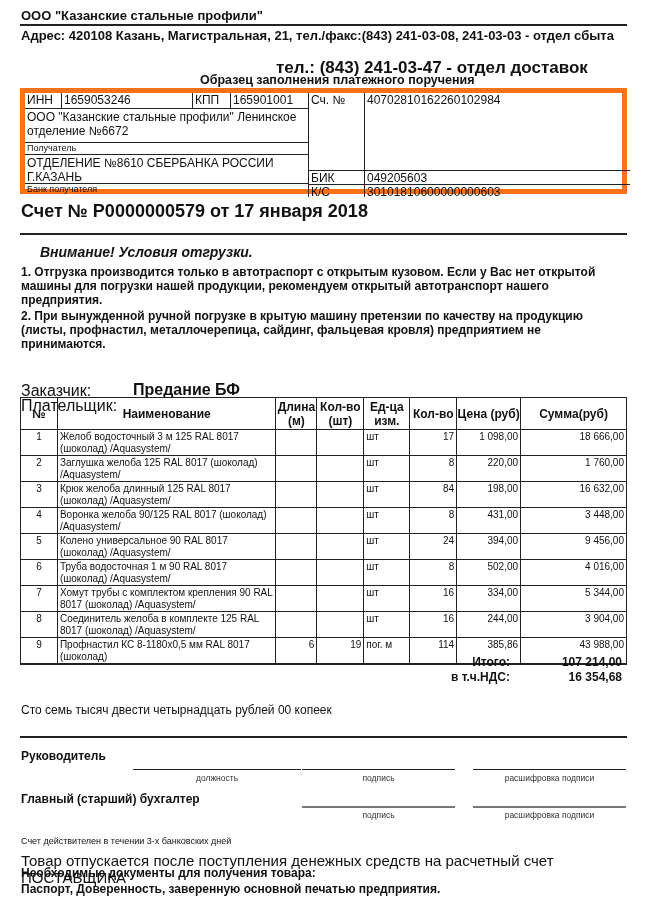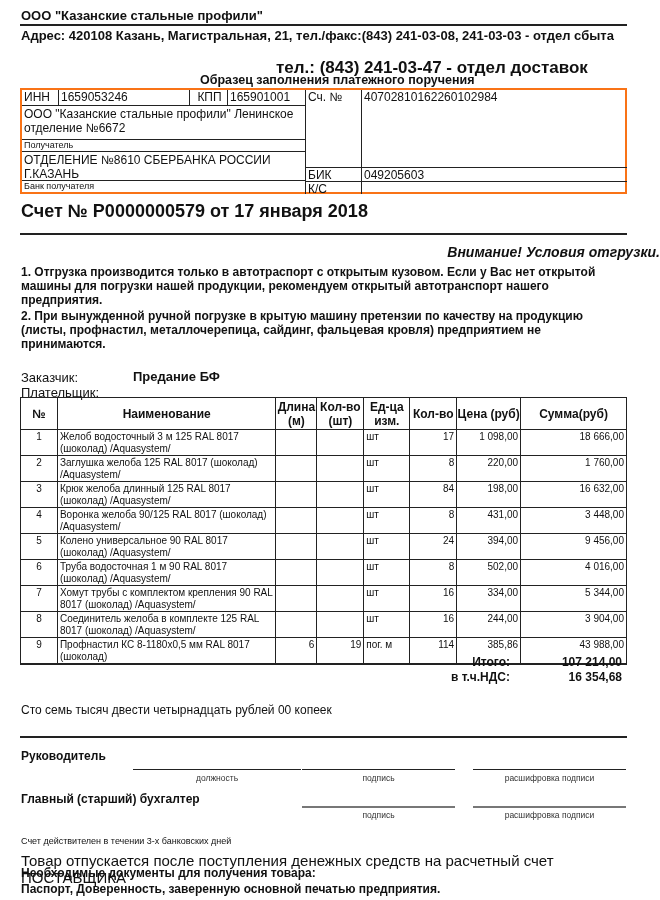--- a/index.html
+++ b/index.html
@@ -9,31 +9,31 @@
   .b { font-weight: bold; }
   .line { position: absolute; background: #222; }
 
   
   .company { left: 21px; top: 8px; font-size: 13px; font-weight: bold; }
   .addr { left: 21px; top: 28px; font-size: 13px; font-weight: bold; }
   .tel2 { left: 276px; top: 58px; font-size: 17px; font-weight: bold; }
   .sample { left: 200px; top: 73px; font-size: 12.5px; font-weight: bold; }
 
   
-  .bank { position: absolute; left: 20px; top: 88px; width: 607px; height: 106px; border: 2px solid #f97316; }
+  .bank { position: absolute; left: 20px; top: 88px; width: 607px; height: 106px; border: 5px solid #f97316; }
   .bank .c { position: absolute; border-color: #222; border-style: solid; border-width: 0; font-size: 12px; line-height: 14px; padding-left: 2px; }
   .small { font-size: 9px !important; line-height: 11px !important; }
 
   
   .title { left: 21px; top: 201px; font-size: 18px; font-weight: bold; }
 
-  .attn { left: 0; width: 660px; top: 244px; text-align: right; font-size: 14px; font-weight: bold; font-style: italic; padding-left: 40px; }
+  .attn { left: 0; width: 660px; top: 244px; text-align: left; font-size: 14px; font-weight: bold; font-style: italic; padding-left: 40px; }
   .cond { left: 21px; width: 600px; font-size: 12px; font-weight: bold; line-height: 14px; }
 
-  .label { font-size: 13px; }
+  .label { font-size: 16px; margin-top: 12px; }
 
   
   table.items { position: absolute; left: 20px; top: 397px; width: 607px; border-collapse: collapse; font-size: 10px; }
   table.items th, table.items td { border: 1px solid #222; vertical-align: top; }
   table.items th { font-size: 12px; font-weight: bold; text-align: center; vertical-align: middle; line-height: 14px; height: 32px; }
   table.items td { height: 24px; line-height: 11.5px; padding: 1px 2px; }
   table.items tbody tr:last-child td { border-bottom: 2px solid #222; }
   .tc { text-align: center; }
   .tr { text-align: right; }
 
@@ -56,35 +56,36 @@
 <div class="abs company">ООО "Казанские стальные профили"</div>
 <div class="line" style="left:20px; top:24px; width:607px; height:1.5px;"></div>
 <div class="abs addr">Адрес: 420108 Казань, Магистральная, 21, тел./факс:(843) 241-03-08, 241-03-03 - отдел сбыта</div>
 <div class="abs tel2">тел.: (843) 241-03-47 - отдел доставок</div>
 <div class="abs sample">Образец заполнения платежного поручения</div>
 
 <div class="bank">
 
   <div class="c" style="left:0; top:0; width:37px; height:16px; border-right-width:1px; border-bottom-width:1px;">ИНН</div>
   <div class="c" style="left:37px; top:0; width:131px; height:16px; border-right-width:1px; border-bottom-width:1px;">1659053246</div>
-  <div class="c" style="left:168px; top:0; width:38px; height:16px; border-right-width:1px; border-bottom-width:1px;text-align:center;">КПП</div>
+  <div class="c" style="left:168px; top:0; width:38px; height:16px; border-right-width:1px; border-bottom-width:1px;">КПП</div>
   <div class="c" style="left:206px; top:0; width:78px; height:16px; border-right-width:1px; border-bottom-width:1px;">165901001</div>
 
   <div class="c" style="left:0; top:16px; width:284px; height:34px; border-right-width:1px; border-bottom-width:1px; padding-top:1px;">ООО "Казанские стальные профили"  Ленинское отделение №6672</div>
   <div class="c small" style="left:0; top:50px; width:284px; height:12px; border-right-width:1px; border-bottom-width:1px;">Получатель</div>
 
   <div class="c" style="left:284px; top:0; width:56px; height:78px; border-right-width:1px; border-bottom-width:1px;">Сч. №</div>
   <div class="c" style="left:340px; top:0; width:265px; height:78px; border-bottom-width:1px;">40702810162260102984</div>
 
   <div class="c" style="left:0; top:62px; width:284px; height:29px; border-right-width:1px; border-bottom-width:1px; padding-top:1px;">ОТДЕЛЕНИЕ №8610 СБЕРБАНКА РОССИИ Г.КАЗАНЬ</div>
   <div class="c small" style="left:0; top:91px; width:284px; height:13px; border-right-width:1px;">Банк получателя</div>
 
   <div class="c" style="left:284px; top:78px; width:56px; height:14px; border-right-width:1px; border-bottom-width:1px;">БИК</div>
   <div class="c" style="left:340px; top:78px; width:265px; height:14px; border-bottom-width:1px;">049205603</div>
   <div class="c" style="left:284px; top:92px; width:56px; height:12px; border-right-width:1px;">К/С</div>
+  <div class="c" style="left:340px; top:92px; width:265px; height:12px;">30101810600000000603</div>
 </div>
 
 <div class="abs title">Счет  № Р0000000579 от 17 января 2018</div>
 <div class="line" style="left:20px; top:233px; width:607px; height:2px;"></div>
 
 <div class="abs attn">Внимание! Условия отгрузки.</div>
 <div class="abs cond" style="top:265px;">1. Отгрузка производится только в автотраспорт с открытым кузовом. Если у Вас нет открытой машины для погрузки нашей продукции, рекомендуем  открытый  автотранспорт нашего предприятия.</div>
 <div class="abs cond" style="top:309px;">2. При вынужденной ручной погрузке в крытую машину претензии по качеству на продукцию (листы, профнастил, металлочерепица, сайдинг, фальцевая кровля)  предприятием не принимаются.</div>
 
 <div class="abs label" style="left:21px; top:370px;">Заказчик:</div>

